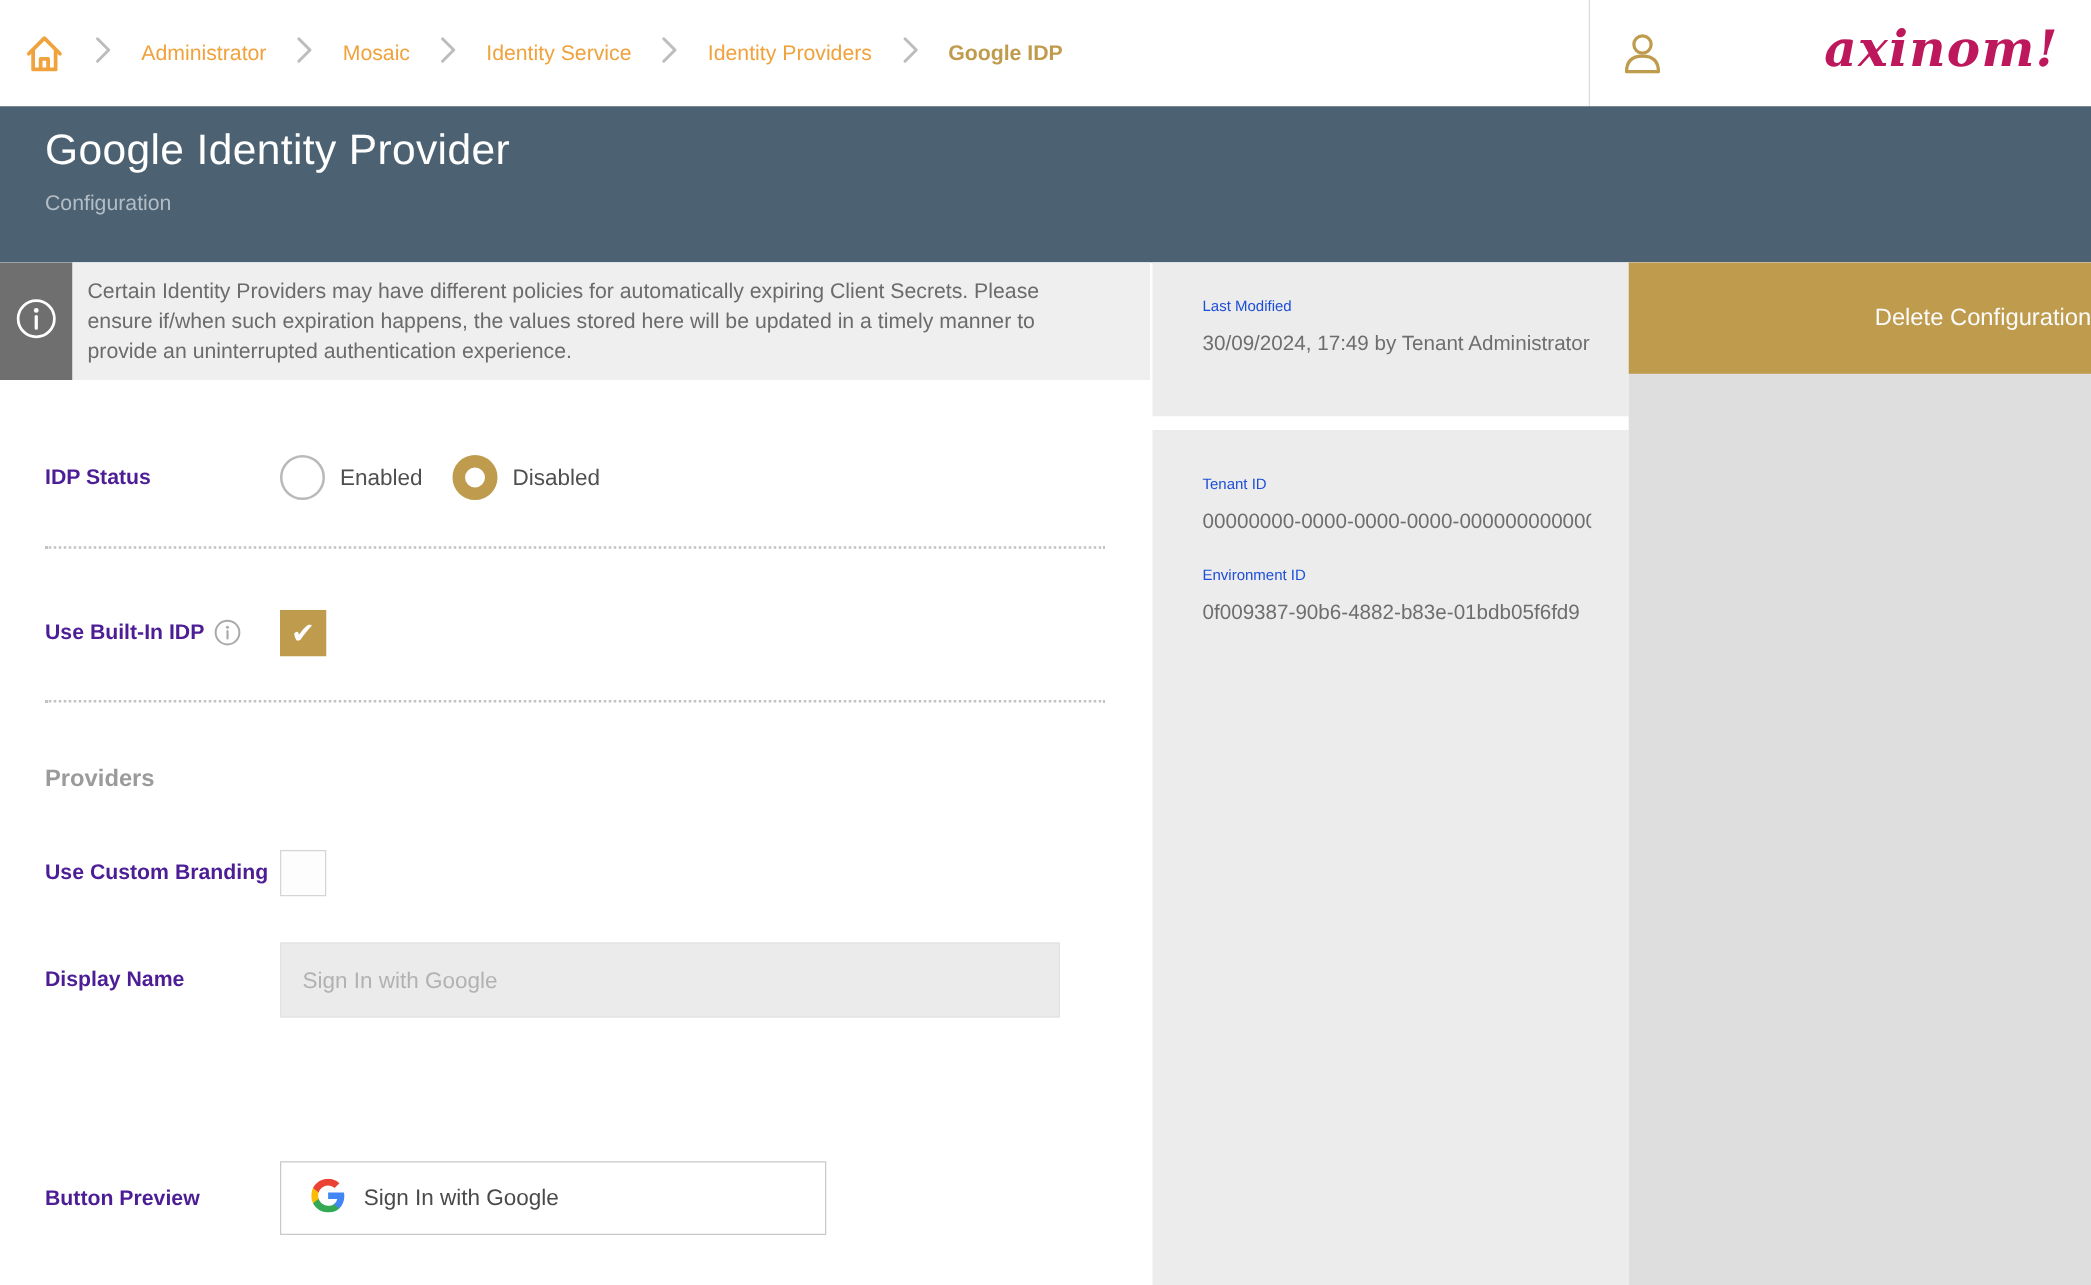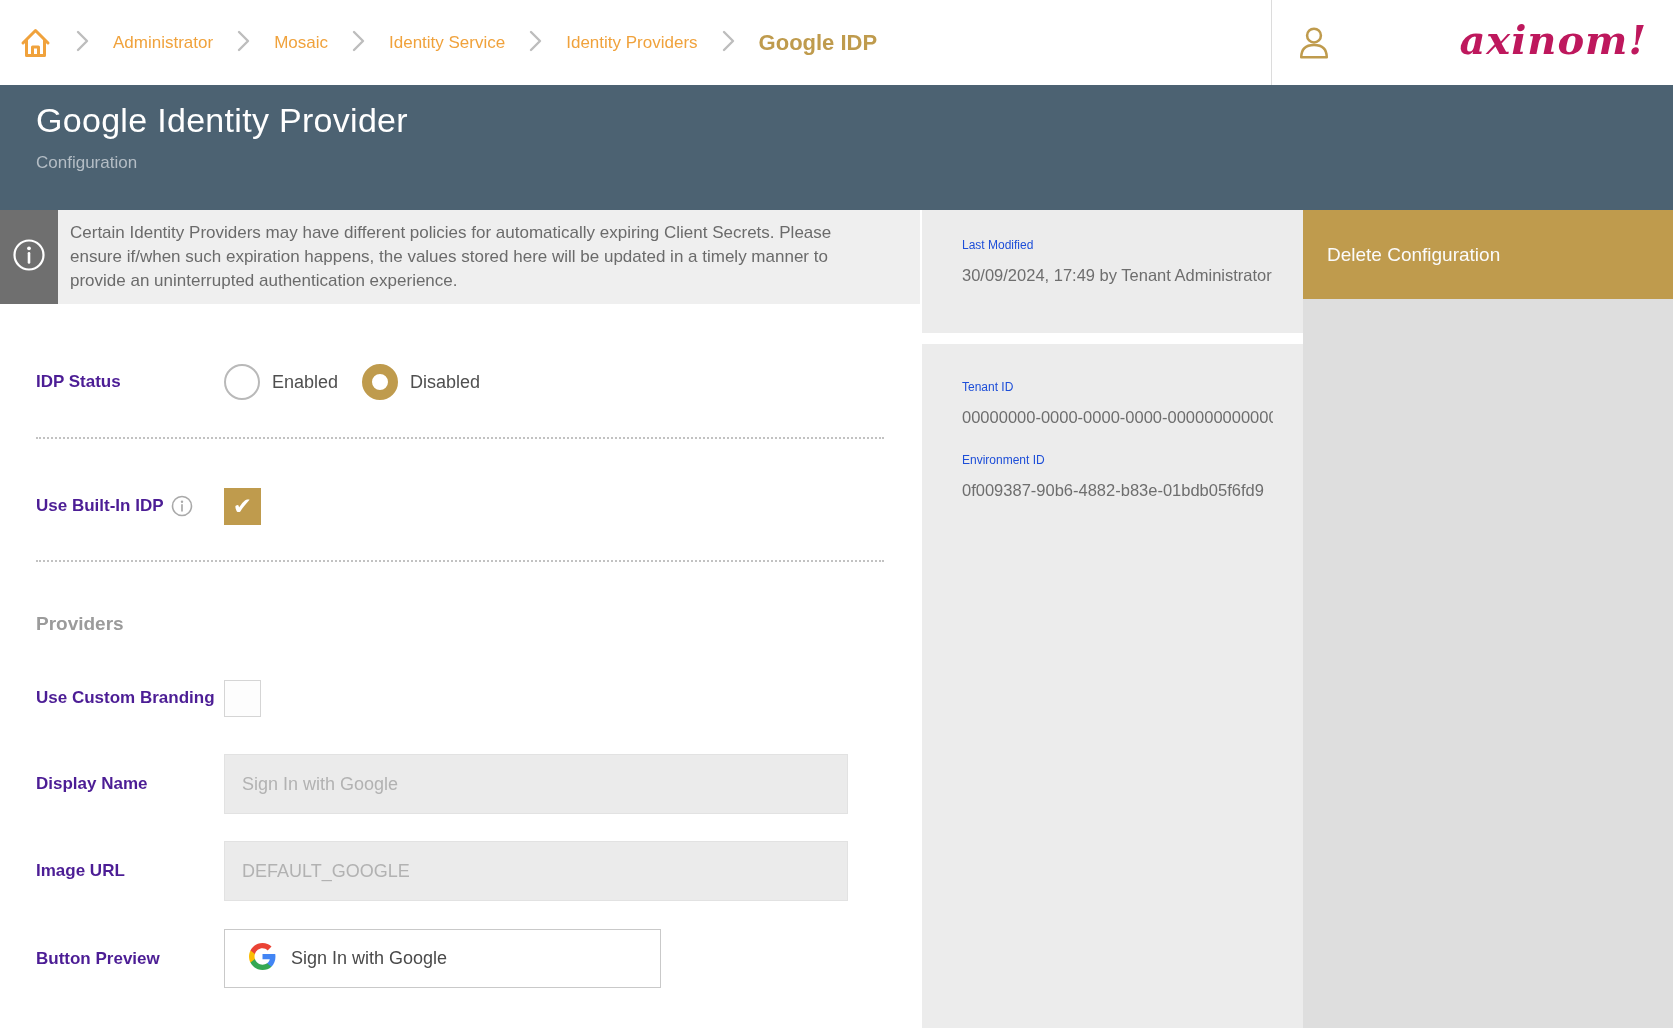--- a/index.html
+++ b/index.html
@@ -6,21 +6,21 @@
   html,body { width:1673px; height:1028px; overflow:hidden; background:#fff;
               font-family:"Liberation Sans", sans-serif; }
 
   .app { position:relative; width:1673px; height:1028px; }
 
   
   .topbar { position:absolute; left:0; top:0; width:1673px; height:85px; background:#fff; }
   .breadcrumb { position:absolute; left:19px; top:0; height:85px; display:flex; align-items:center; gap:24px; }
   .crumb-home { display:flex; align-items:center; cursor:pointer; }
   .crumb-link { font-size:17px; color:#f0a23c; text-decoration:none; cursor:pointer; }
-  .crumb-current { font-size:22px; font-weight:bold; color:#bf9b4d; }
+  .crumb-current { font-size:17px; font-weight:bold; color:#bf9b4d; }
   .chev { flex:0 0 auto; }
   .topbar-divider { position:absolute; left:1271px; top:0; width:1px; height:85px; background:#dcdcdc; }
   .user-btn { position:absolute; left:1298px; top:26px; width:32px; height:32px; cursor:pointer; }
   .brand-logo { position:absolute; right:26px; top:16px; font-family:"DejaVu Serif", serif;
                 font-style:italic; font-weight:bold; font-size:40px; color:#be185d; letter-spacing:1px; }
 
   
   .page-header { position:absolute; left:0; top:85px; width:1673px; height:125px; background:#4c6272; }
   .page-title { position:absolute; left:36px; top:16px; font-size:34px; font-weight:400; color:#ffffff; letter-spacing:.3px; }
   .page-subtitle { position:absolute; left:36px; top:68px; font-size:17px; color:#b4bdc5; }
@@ -82,21 +82,21 @@
   .panel { position:absolute; left:0; width:381px; background:#ececec; }
   .panel-modified { top:0; height:123px; padding:28px 30px 0 40px; }
   .panel-ids { top:134px; height:684px; padding:36px 30px 0 40px; }
   .panel-label { font-size:12px; font-weight:normal; color:#1d4ed8; }
   .panel-value { font-size:16.5px; color:#6e6e6e; margin-top:14px; white-space:nowrap; overflow:hidden; }
   .panel-gap2 { margin-top:26px; }
 
   
   .action-col { position:absolute; left:1303px; top:0; width:370px; height:818px; background:#dedede; }
   .delete-btn { position:absolute; left:0; top:0; width:370px; height:89px; background:#bf9b4d;
-                border:none; text-align:left; padding-left:24px; font-size:19px; color:#fbfbfb;
+                border:none; text-align:right; padding-left:24px; font-size:19px; color:#fbfbfb;
                 font-family:"Liberation Sans", sans-serif; cursor:pointer; }
 </style>
 </head>
 <body>
 
 <div class="app">
 
   <header class="topbar">
     <nav class="breadcrumb">
       <span class="crumb-home">
@@ -215,24 +215,20 @@
       <div class="row row-branding">
         <div class="f-label" style="width:224px;">Use Custom Branding</div>
         <span class="checkbox unchecked"></span>
       </div>
 
       <div class="row row-display">
         <div class="f-label">Display Name</div>
         <input class="text-input" type="text" placeholder="Sign In with Google" style="">
       </div>
 
-      <div class="row row-image">
-        <div class="f-label">Image URL</div>
-        <input class="text-input" type="text" placeholder="DEFAULT_GOOGLE" style="">
-      </div>
 
       <div class="row row-preview">
         <div class="f-label">Button Preview</div>
         <div class="g-preview">
           <span>
             <svg width="27" height="27" viewBox="0 0 18 18">
               <path fill="#4285f4" d="M17.64 9.2c0-.637-.057-1.251-.164-1.84H9v3.481h4.844c-.209 1.125-.843 2.078-1.796 2.717v2.258h2.908c1.702-1.567 2.684-3.874 2.684-6.615z"></path>
               <path fill="#34a853" d="M9 18c2.43 0 4.467-.806 5.956-2.18l-2.908-2.259c-.806.54-1.837.86-3.048.86-2.344 0-4.328-1.584-5.036-3.711H.957v2.332C2.438 15.983 5.482 18 9 18z"></path>
               <path fill="#fbbc05" d="M3.964 10.71c-.18-.54-.282-1.117-.282-1.71s.102-1.17.282-1.71V4.958H.957C.347 6.173 0 7.548 0 9s.348 2.827.957 4.042l3.007-2.332z"></path>
               <path fill="#ea4335" d="M9 3.58c1.321 0 2.508.454 3.44 1.345l2.582-2.58C13.463.891 11.426 0 9 0 5.482 0 2.438 2.017.957 4.958L3.964 7.29C4.672 5.163 6.656 3.58 9 3.58z"></path>

